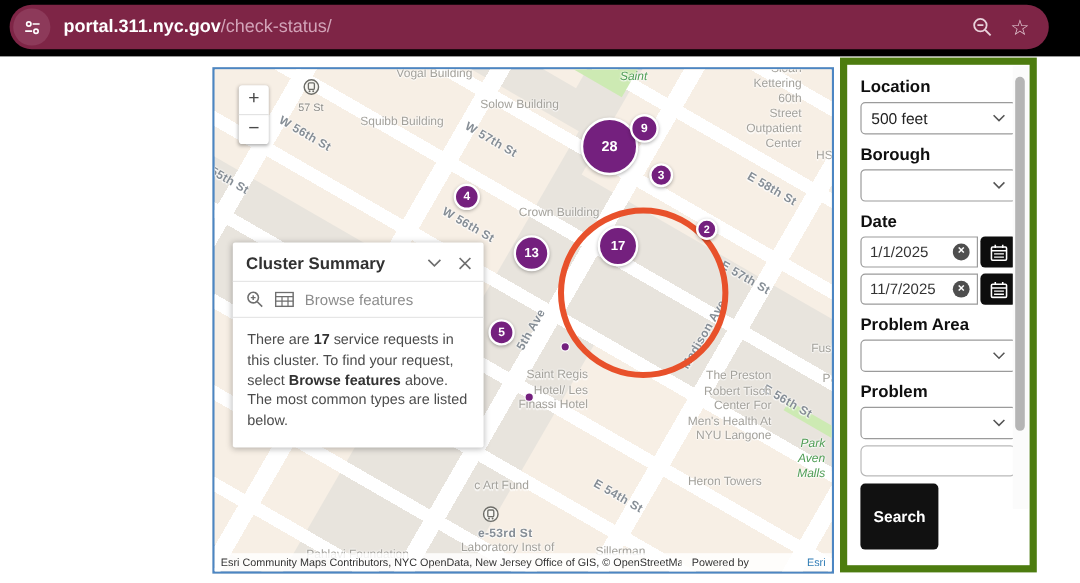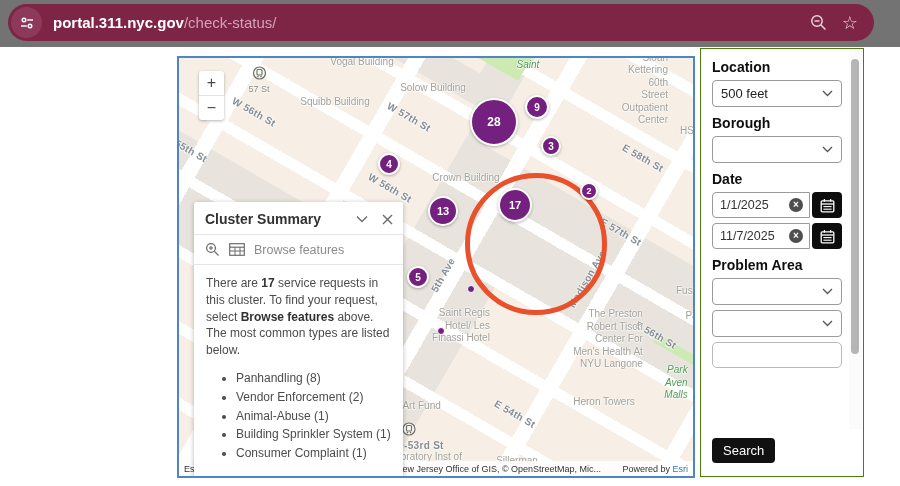--- a/index.html
+++ b/index.html
@@ -1,20 +1,20 @@
 <!DOCTYPE html>
 <html><head>
 <meta charset="utf-8">
 <style>
   html,body{margin:0;padding:0;}
   body{width:900px;height:486px;position:relative;overflow:hidden;background:#fff;
        font-family:"Liberation Sans", sans-serif;}
 
   
-  .topbar{position:absolute;left:0;top:0;width:900px;height:47px;background:#737373;}
+  .topbar{position:absolute;left:0;top:0;width:900px;height:47px;background:#000000;}
   .omnibox{position:absolute;left:8px;top:4px;right:26px;height:37px;background:#7e2546;
            border-radius:19px;display:flex;align-items:center;}
   .site-btn{width:31px;height:31px;margin-left:3px;border-radius:50%;background:#8d3a5a;
             display:flex;align-items:center;justify-content:center;flex:0 0 auto;}
   .url{margin-left:11px;font-size:15px;white-space:nowrap;}
   .url .host{color:#ffffff;font-weight:700;}
   .url .path{color:#d2a3b8;font-weight:400;}
   .bar-icons{margin-left:auto;display:flex;align-items:center;gap:14px;padding-right:16px;}
   .star{color:#e9d2db;font-size:18px;line-height:1;}
 
@@ -41,39 +41,39 @@
   .station .st-label{display:block;color:#8b8b87;font-size:9px;margin-top:0px;
                      text-shadow:0 0 2px #fff,0 0 2px #fff;}
   .zoomctl{position:absolute;left:20px;top:13px;width:25px;background:#fff;border-radius:3px;
            box-shadow:0 1px 3px rgba(0,0,0,.3);z-index:5;}
   .zoombtn{height:24px;display:flex;align-items:center;justify-content:center;font-size:16px;color:#4a4a4a;}
   .zoomdiv{height:1px;background:#e3e3e3;}
   .attrib{position:absolute;left:0;right:0;bottom:0;height:15px;background:rgba(255,255,255,.85);
           display:flex;align-items:center;font-size:9px;color:#323232;padding:0 5px;z-index:5;box-sizing:border-box;}
   .attrib .a-left{flex:1;white-space:nowrap;overflow:hidden;}
   .attrib .a-right{white-space:nowrap;margin-left:8px;}
-  .attrib .esri{color:#2f7cb5;}
+  .attrib .esri{color:#2f7cb5;margin-left:46px;}
 
   
   .popup{position:absolute;left:15px;top:144px;width:209px;background:#fff;z-index:6;
          box-shadow:0 1px 5px rgba(0,0,0,.28);border-radius:2px;}
   .pop-head{display:flex;align-items:center;padding:9px 10px 7px 11px;}
   .pop-title{font-size:14px;font-weight:700;color:#323232;flex:1;}
   .pop-ic{color:#6e6e6e;margin-left:14px;display:flex;align-items:center;}
   .pop-tools{display:flex;align-items:center;gap:9px;padding:7px 11px;
              border-top:1px solid #e6e6e6;border-bottom:1px solid #e6e6e6;}
   .browse-lbl{font-size:12.5px;color:#8c8c8c;}
   .pop-body{padding:10px 12px 14px;font-size:12px;line-height:1.4;color:#4c4c4c;}
   .pop-body b{color:#323232;}
   .pop-list{margin:11px 0 0;padding-left:30px;}
   .pop-list li{margin-bottom:2px;}
 
   
   .panel{position:absolute;left:700px;top:48px;width:164px;height:429px;background:#fff;
-         border:1px solid #4d7c0f;box-sizing:border-box;}
+         border:6px solid #4d7c0f;box-sizing:border-box;}
   .panel-scroll{position:absolute;left:0;right:0;top:0;bottom:47px;overflow:hidden;
                 padding:10px 0 0 11px;box-sizing:border-box;}
   .f-label{font-size:14px;font-weight:700;color:#0f0f0f;margin:8px 0 5px;}
   .f-label.first{margin-top:0;}
   .ctl{width:130px;box-sizing:border-box;}
   .loc-box{height:28px;background:#ececec;border:1px solid #9b9b9b;border-radius:4px;
            display:flex;align-items:center;margin-bottom:5px;}
   .loc-text{flex:1;font-size:12.5px;color:#5f5f5f;padding-left:7px;white-space:nowrap;overflow:hidden;}
   .clear-btn{width:26px;display:flex;justify-content:center;align-items:center;flex:0 0 auto;}
   .clear-ic{width:14px;height:14px;border-radius:50%;background:#4e4e4e;color:#fff;
@@ -83,22 +83,22 @@
        align-items:center;justify-content:space-between;padding:0 8px;font-size:13px;color:#222;
        margin-bottom:5px;}
   .date-row{display:flex;width:130px;margin-bottom:5px;}
   .date-box{flex:1;height:26px;border:1px solid #9b9b9b;border-radius:4px 0 0 4px;
             display:flex;align-items:center;box-sizing:border-box;background:#fff;}
   .date-text{flex:1;font-size:12.5px;color:#333;padding-left:7px;}
   .cal-btn{width:30px;height:26px;background:#0d0d0d;border-radius:4px;margin-left:2px;
            display:flex;align-items:center;justify-content:center;box-sizing:border-box;flex:0 0 auto;}
   .cb-partial{width:130px;height:26px;border:1px solid #b9b9b9;border-radius:5px;background:#fff;
               box-sizing:border-box;}
-  .search-btn{position:absolute;left:11px;bottom:13px;background:#111;color:#fff;font-weight:400;
-              font-size:13px;border-radius:4px;padding:6px 11px;line-height:1;}
+  .search-btn{position:absolute;left:11px;bottom:13px;background:#111;color:#fff;font-weight:700;
+              font-size:13px;border-radius:4px;padding:21px 11px;line-height:1;}
   .sb-track{position:absolute;top:1px;right:1px;bottom:47px;width:13px;background:#fbfbfb;}
   .sb-thumb{position:absolute;top:9px;right:3px;width:8px;height:295px;background:#b5b5b5;border-radius:4px;}
 </style>
 </head>
 <body>
 
 <div class="topbar">
   <div class="omnibox">
     <div class="site-btn">
       <svg width="16" height="16" viewBox="0 0 16 16">
@@ -205,21 +205,21 @@
   <div>
       <div class="ring" style="width: 132px; height: 132px; margin-left: -66px; margin-top: -66px; left: 352px; top: 181px;"></div>
     </div>
   <div>
       <div class="dot" style="width: 8px; height: 8px; margin-left: -4px; margin-top: -4px; left: 292px; top: 231px;"></div>
       <div class="dot" style="width: 8px; height: 8px; margin-left: -4px; margin-top: -4px; left: 262px; top: 273px;"></div>
       <div class="dot" style="width: 8px; height: 8px; margin-left: -4px; margin-top: -4px; left: 220px; top: 252px;"></div>
     </div>
   <div>
       <div class="cluster" style="width: 22px; height: 22px; margin-left: -11px; margin-top: -11px; left: 210px; top: 106px; font-size: 10px;">4</div>
-      <div class="cluster" style="width: 48px; height: 48px; margin-left: -24px; margin-top: -24px; left: 315px; top: 64px; font-size: 12px;">28</div>
+      <div class="cluster" style="width: 48px; height: 48px; margin-left: -24px; margin-top: -24px; left: 329px; top: 64px; font-size: 12px;">28</div>
       <div class="cluster" style="width: 24px; height: 24px; margin-left: -12px; margin-top: -12px; left: 358px; top: 49px; font-size: 10px;">9</div>
       <div class="cluster" style="width: 20px; height: 20px; margin-left: -10px; margin-top: -10px; left: 372px; top: 88px; font-size: 10px;">3</div>
       <div class="cluster" style="width: 18px; height: 18px; margin-left: -9px; margin-top: -9px; left: 410px; top: 133px; font-size: 9px;">2</div>
       <div class="cluster" style="width: 30px; height: 30px; margin-left: -15px; margin-top: -15px; left: 264px; top: 153px; font-size: 11px;">13</div>
       <div class="cluster" style="width: 34px; height: 34px; margin-left: -17px; margin-top: -17px; left: 336px; top: 147px; font-size: 11px;">17</div>
       <div class="cluster" style="width: 22px; height: 22px; margin-left: -11px; margin-top: -11px; left: 239px; top: 219px; font-size: 10px;">5</div>
     </div>
 
   <div class="zoomctl">
     <div class="zoombtn">+</div>
@@ -257,27 +257,20 @@
           <line x1="0.7" y1="4.2" x2="15.3" y2="4.2" stroke="#6e6e6e" stroke-width="1.2"></line>
           <line x1="0.7" y1="8" x2="15.3" y2="8" stroke="#6e6e6e" stroke-width="1"></line>
           <line x1="6" y1="4.2" x2="6" y2="12.3" stroke="#6e6e6e" stroke-width="1"></line>
           <line x1="11" y1="4.2" x2="11" y2="12.3" stroke="#6e6e6e" stroke-width="1"></line>
         </svg>
       </span>
       <span class="browse-lbl">Browse features</span>
     </div>
     <div class="pop-body">
       <span>There are </span><b>17</b><span> service requests in this cluster. To find your request, select </span><b>Browse features</b><span> above. The most common types are listed below.</span>
-      <ul class="pop-list">
-          <li>Panhandling (8)</li>
-          <li>Vendor Enforcement (2)</li>
-          <li>Animal-Abuse (1)</li>
-          <li>Building Sprinkler System (1)</li>
-          <li>Consumer Complaint (1)</li>
-        </ul>
     </div>
   </div>
 
   <div class="attrib">
     <span class="a-left">Esri Community Maps Contributors, NYC OpenData, New Jersey Office of GIS, © OpenStreetMap, Mic...</span>
     <span class="a-right"><span>Powered by </span><span class="esri">Esri</span></span>
   </div>
 </div>
 
 <div class="panel">
@@ -338,20 +331,21 @@
     </div>
 
     <div class="f-label">Problem Area</div>
     <div class="ctl sel">
       <span></span>
       <svg width="11" height="7" viewBox="0 0 11 7">
           <polyline points="1,1 5.5,5.5 10,1" fill="none" stroke="#555" stroke-width="1.3"></polyline>
         </svg>
     </div>
 
+    <div class="f-label">Problem</div>
     <div class="ctl sel">
       <span></span>
       <svg width="11" height="7" viewBox="0 0 11 7">
           <polyline points="1,1 5.5,5.5 10,1" fill="none" stroke="#555" stroke-width="1.3"></polyline>
         </svg>
     </div>
 
     <div class="cb-partial"></div>
   </div>
 

